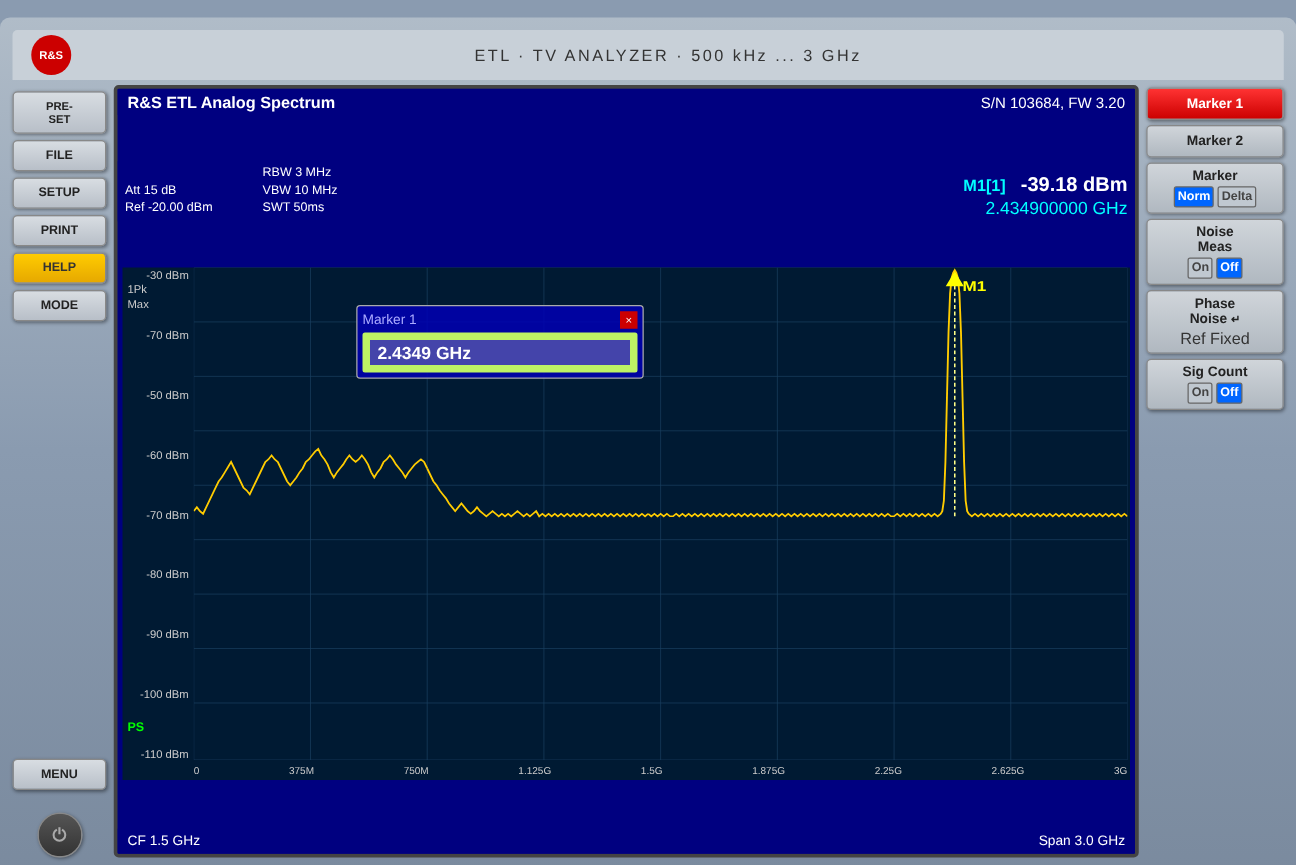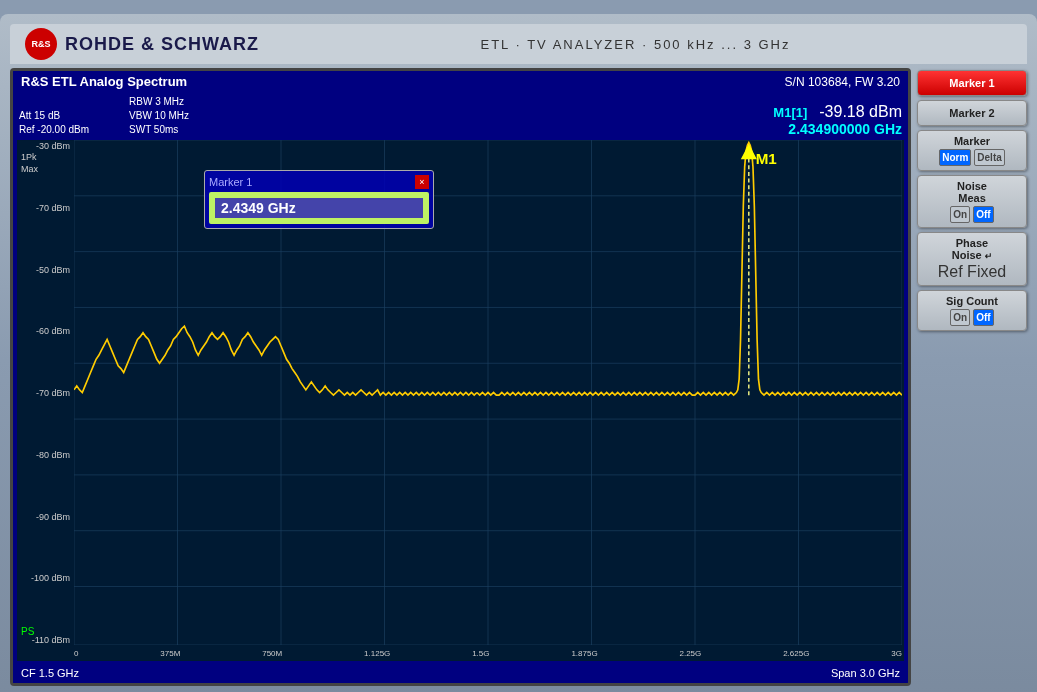--- a/index.html
+++ b/index.html
@@ -161,24 +161,24 @@
       color: #ffffff;
       font-size: 14px;
       font-weight: bold;
       padding: 2px 6px;
       width: 100%;
       border-radius: 2px;
     }
     .ps-label {
       position: absolute;
       left: 4px;
-      bottom: 24px;
+      bottom: 36px;
       font-size: 10px;
       color: #00ff00;
-      font-weight: normal;
+      font-weight: bold;
     }
     .bottom-labels {
       display: flex;
       justify-content: space-between;
       padding: 2px 8px;
       font-size: 11px;
       color: #ffffff;
       background: #000080;
       height: 20px;
       align-items: center;
@@ -244,20 +244,21 @@
       color: #444;
     }
     .right-btn-group .more-arrow {
       font-size: 10px;
       color: #555;
     }
     .screen-inner {
       height: 100%;
       display: flex;
       flex-direction: column;
+      gap: 37px;
     }
     .screen-top-info {
       display: flex;
       align-items: flex-end;
       padding: 3px 6px;
       background: #000080;
     }
     .params-left {
       font-size: 10px;
       color: #ffffff;
@@ -274,26 +275,26 @@
       text-align: right;
     }
     .m1-label {
       font-size: 13px;
       color: #00ffff;
       font-weight: bold;
     }
     .m1-dbm {
       font-size: 16px;
       color: #ffffff;
-      font-weight: normal;
+      font-weight: bold;
     }
     .m1-ghz {
       font-size: 14px;
       color: #00ffff;
-      font-weight: bold;
+      font-weight: normal;
     }
     .chart-full {
       flex: 1;
       position: relative;
       background: #001a33;
       margin: 0 4px 2px 4px;
     }
     .y-label-col {
       position: absolute;
       left: 2px;
@@ -347,27 +348,38 @@
     }
   </style>
 </head>
 <body>
 
 <div class="instrument-body">
 
   <div class="top-bar">
     <div class="logo-area">
       <div class="rs-logo">R&amp;S</div>
-      <div class="brand-name">ROHDE &amp; SCHWARZ</div>
     </div>
     <div class="top-center">ETL   ·   TV ANALYZER   ·   500 kHz ... 3 GHz</div>
   </div>
 
   <div class="main-content">
 
+    <div class="left-panel">
+      <div class="left-btn preset">PRE-<br>SET</div>
+      <div class="left-btn">FILE</div>
+      <div class="left-btn">SETUP</div>
+      <div class="left-btn">PRINT</div>
+      <div class="left-btn help">HELP</div>
+      <div class="left-btn">MODE</div>
+      <div class="spacer"></div>
+      <div class="left-btn">MENU</div>
+      <div style="height:8px"></div>
+      <div class="left-btn power">⏻</div>
+    </div>
 
     <div class="screen-area">
       <div class="screen-inner">
 
         <div style="display:flex;justify-content:space-between;align-items:center;padding:3px 8px;background:#000080;">
           <span class="screen-title">R&amp;S ETL Analog Spectrum</span>
           <span class="screen-sn">S/N 103684, FW 3.20</span>
         </div>
 
         <div class="screen-top-info">
@@ -530,21 +542,21 @@
       <div class="right-btn-group">
         <div class="group-title">Noise<br>Meas</div>
         <div class="toggle-row">
           <div class="toggle-btn inactive">On</div>
           <div class="toggle-btn active-blue">Off</div>
         </div>
       </div>
 
       <div class="right-btn-group">
         <div class="group-title">Phase<br>Noise <span style="font-size:9px;">↵</span></div>
-        <div style="font-size:16px;color:#333;">Ref Fixed</div>
+        <div style="font-size:13px;color:#333;">Ref Fixed</div>
       </div>
 
       <div class="right-btn-group">
         <div class="group-title">Sig Count</div>
         <div class="toggle-row">
           <div class="toggle-btn inactive">On</div>
           <div class="toggle-btn active-blue">Off</div>
         </div>
       </div>
 

